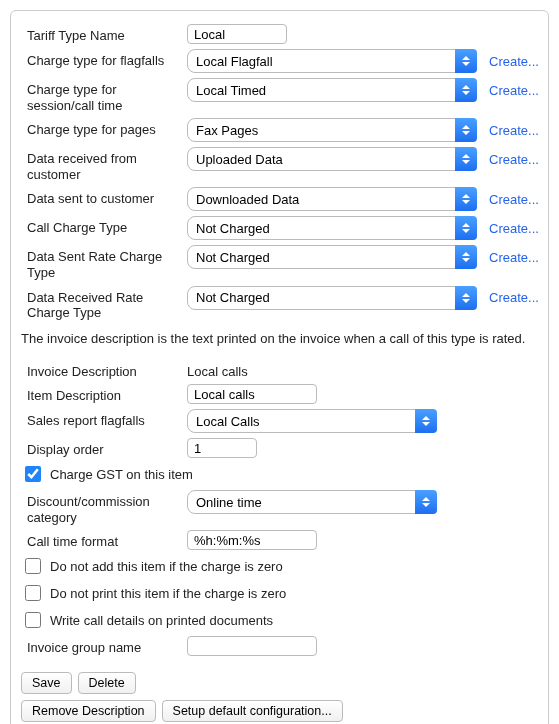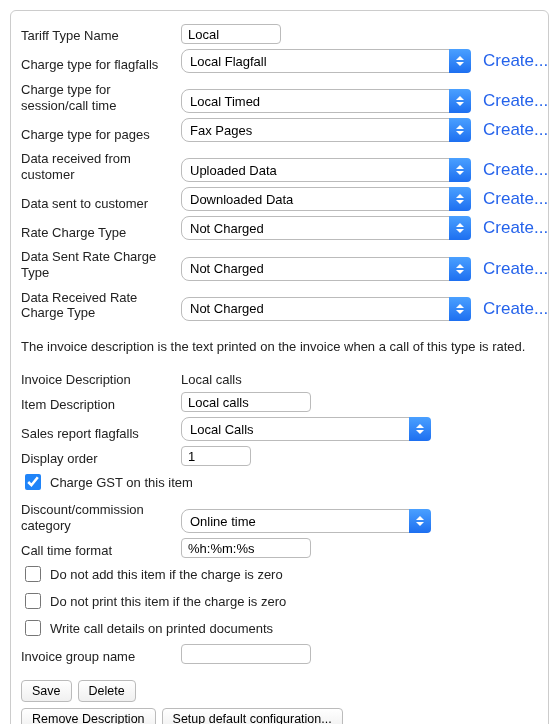--- a/index.html
+++ b/index.html
@@ -12,22 +12,22 @@
     background: #fff;
     width: 559px;
   }
   .panel {
     border: 1px solid #ccc;
     border-radius: 6px;
     padding: 8px 10px 10px 10px;
   }
   .row {
     display: flex;
-    align-items: flex-end;
-    margin: 5px 0;
+    align-items: flex-start;
+    margin: 5px 6px;
   }
   .label {
     width: 160px;
     flex-shrink: 0;
     padding-top: 4px;
     line-height: 1.2;
   }
   .control {
     flex: 1;
     display: flex;
@@ -87,26 +87,26 @@
   }
   .arrow-down {
     width: 0; height: 0;
     border-left: 4px solid transparent;
     border-right: 4px solid transparent;
     border-top: 4px solid #fff;
   }
   .link {
     color: #2563eb;
     cursor: pointer;
-    font-size: 17px;
+    font-size: 13px;
     white-space: nowrap;
     margin-left: 6px;
   }
   .help-text {
-    margin: 18px 0 12px 0;
+    margin: 10px 0 12px 0;
     line-height: 1.3;
   }
   .static-value {
     padding-top: 4px;
   }
   .checkbox-row {
     display: flex;
     align-items: center;
     gap: 6px;
     margin: 5px 0;
@@ -211,21 +211,21 @@
         <div class="select-btn">
             <div class="arrow-up"></div>
             <div class="arrow-down"></div>
           </div>
       </div>
       <span class="link">Create...</span>
     </div>
   </div>
 
   <div class="row">
-    <div class="label">Rate Charge Type</div>
+    <div class="label">Call Charge Type</div>
     <div class="control">
       <div class="select-wrap full">
         <select><option>Not Charged</option></select>
         <div class="select-btn">
             <div class="arrow-up"></div>
             <div class="arrow-down"></div>
           </div>
       </div>
       <span class="link">Create...</span>
     </div>

